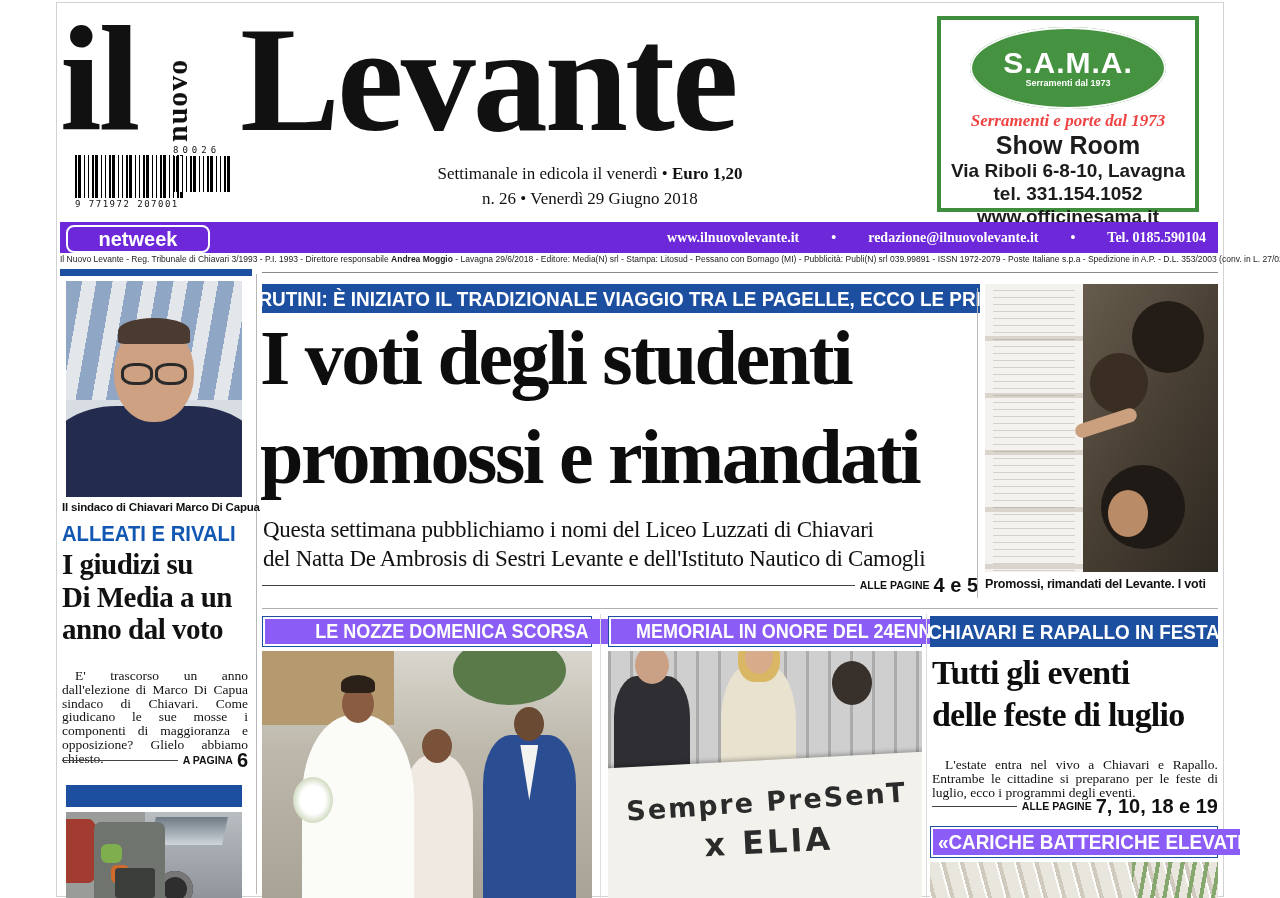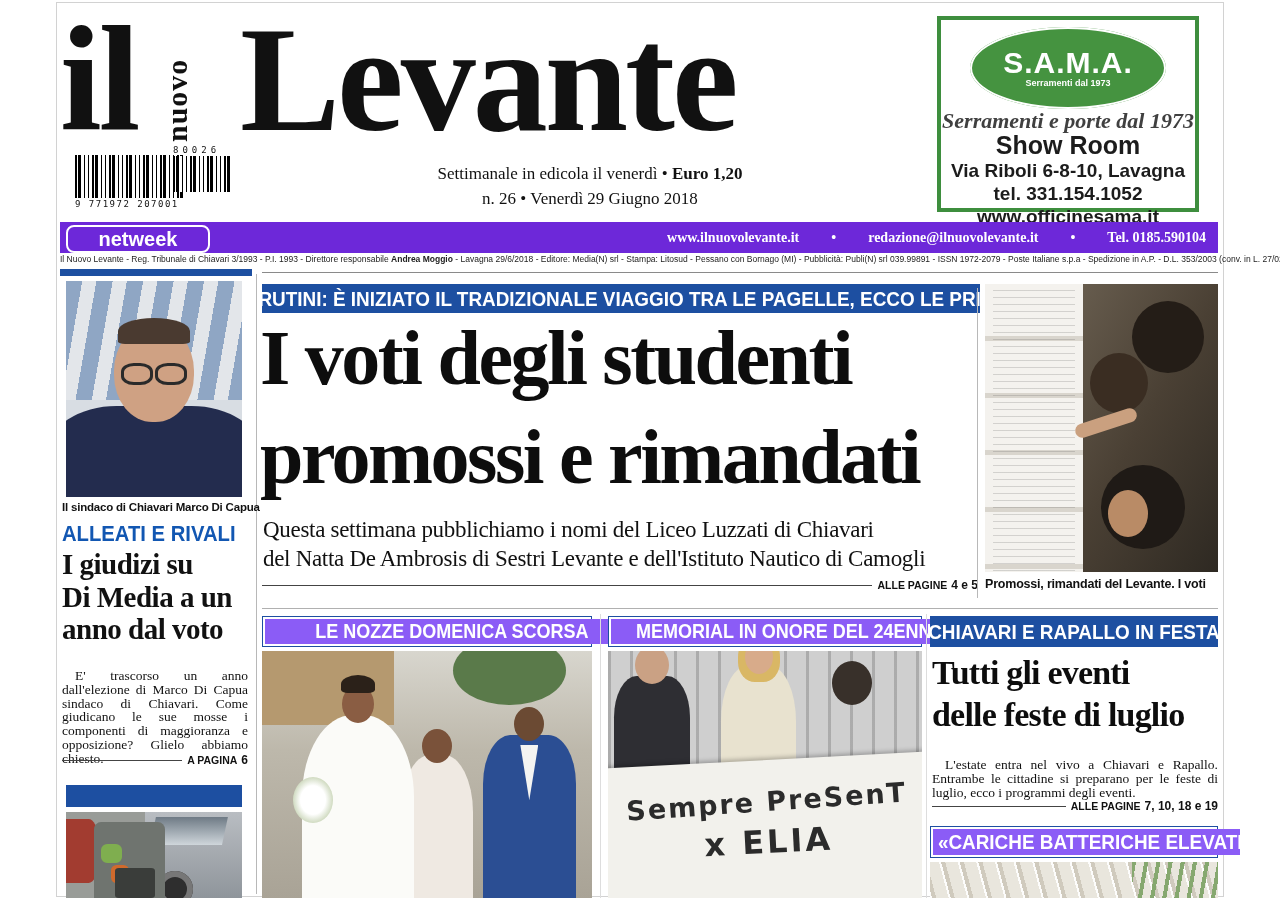--- a/index.html
+++ b/index.html
@@ -21,21 +21,21 @@
   .issue-line{font-family:"Liberation Serif",serif;font-size:17px;color:#111;text-align:center;}
   .barcode-bars{background:repeating-linear-gradient(90deg,#000 0 2px,#fff 2px 3px,#000 3px 6px,#fff 6px 9px,#000 9px 10px,#fff 10px 13px,#000 13px 14px,#fff 14px 17px);}
   .bc-num{font-family:"DejaVu Sans Mono",monospace;font-size:9px;color:#111;}
 
   
   .sama-box{left:937px;top:16px;width:262px;height:196px;border:4px solid #3e8e3e;background:#fff;text-align:center;box-sizing:border-box;}
   .sama-oval{width:196px;height:82px;margin:7px auto 2px auto;background:#459340;border-radius:50%;
              box-shadow:inset 0 0 0 2px #fff;color:#fff;display:flex;flex-direction:column;align-items:center;justify-content:center;}
   .sama-logo{font-size:30px;font-weight:bold;letter-spacing:1px;line-height:30px;}
   .sama-logo-sub{font-size:9px;font-weight:bold;}
-  .sama-tag{font-family:"Liberation Serif",serif;font-style:italic;font-weight:bold;color:#404040;font-size:22px;line-height:20px;}
+  .sama-tag{font-family:"Liberation Serif",serif;font-style:italic;font-weight:bold;color:#ef4444;font-size:17px;line-height:20px;}
   .sama-show{font-size:25px;font-weight:bold;color:#1c1c1c;line-height:28px;}
   .sama-line{font-size:19px;font-weight:bold;color:#1c1c1c;line-height:23px;}
 
   
   .contact-bar{left:60px;top:222px;width:1158px;height:31px;background:#6d28d9;}
   .netweek-box{position:absolute;left:6px;top:3px;width:140px;height:24px;border:2px solid #fff;border-radius:8px;
                display:flex;align-items:center;justify-content:center;color:#fff;font-weight:bold;font-size:20px;letter-spacing:0px;}
   .contact-text{position:absolute;left:210px;right:12px;top:0;height:31px;display:flex;align-items:center;justify-content:flex-end;gap:32px;
                 color:#fff;font-family:"Liberation Serif",serif;font-weight:bold;font-size:14px;}
   .imprint{left:60px;top:254px;width:1158px;text-align:center;font-size:8.5px;color:#222;white-space:nowrap;}
@@ -52,21 +52,21 @@
   .bar-inner{width:100%;height:100%;background:#8b5cf6;color:#fff;display:flex;align-items:center;justify-content:center;overflow:hidden;padding-left:25px;}
   .cond{font-weight:bold;white-space:nowrap;transform:scaleX(.9);}
 
   
   .story-kicker-text{color:#1257b2;font-weight:bold;font-size:22px;transform:scaleX(.92);transform-origin:left;white-space:nowrap;}
   .mayor-headline{font-family:"Liberation Serif",serif;font-weight:bold;font-size:29px;line-height:32.5px;color:#111;letter-spacing:-0.5px;}
   .body-text{font-family:"Liberation Serif",serif;font-size:13.5px;line-height:13.8px;color:#111;text-align:justify;text-indent:13px;}
   .pageref{display:flex;align-items:center;}
   .pageref .line{flex:1;height:1px;background:#444;margin-right:5px;}
   .pageref .lbl{font-size:10.5px;font-weight:bold;color:#111;letter-spacing:0;}
-  .pageref .num{font-size:12px;font-weight:bold;color:#111;margin-left:4px;line-height:14px;}
+  .pageref .num{font-size:20px;font-weight:bold;color:#111;margin-left:4px;line-height:14px;}
   .caption{font-weight:bold;font-size:12.5px;color:#111;letter-spacing:-0.2px;white-space:nowrap;}
 
   .lead-headline{font-family:"Liberation Serif",serif;font-weight:bold;color:#0d0d0d;
                  font-size:78px;line-height:99px;letter-spacing:-2.5px;white-space:nowrap;}
   .deck{font-family:"Liberation Serif",serif;font-size:23px;line-height:29px;color:#111;letter-spacing:-0.3px;}
   .events-headline{font-family:"Liberation Serif",serif;font-weight:bold;font-size:34px;line-height:42px;color:#0d0d0d;letter-spacing:-0.8px;}
 </style>
 </head>
 <body>
 

